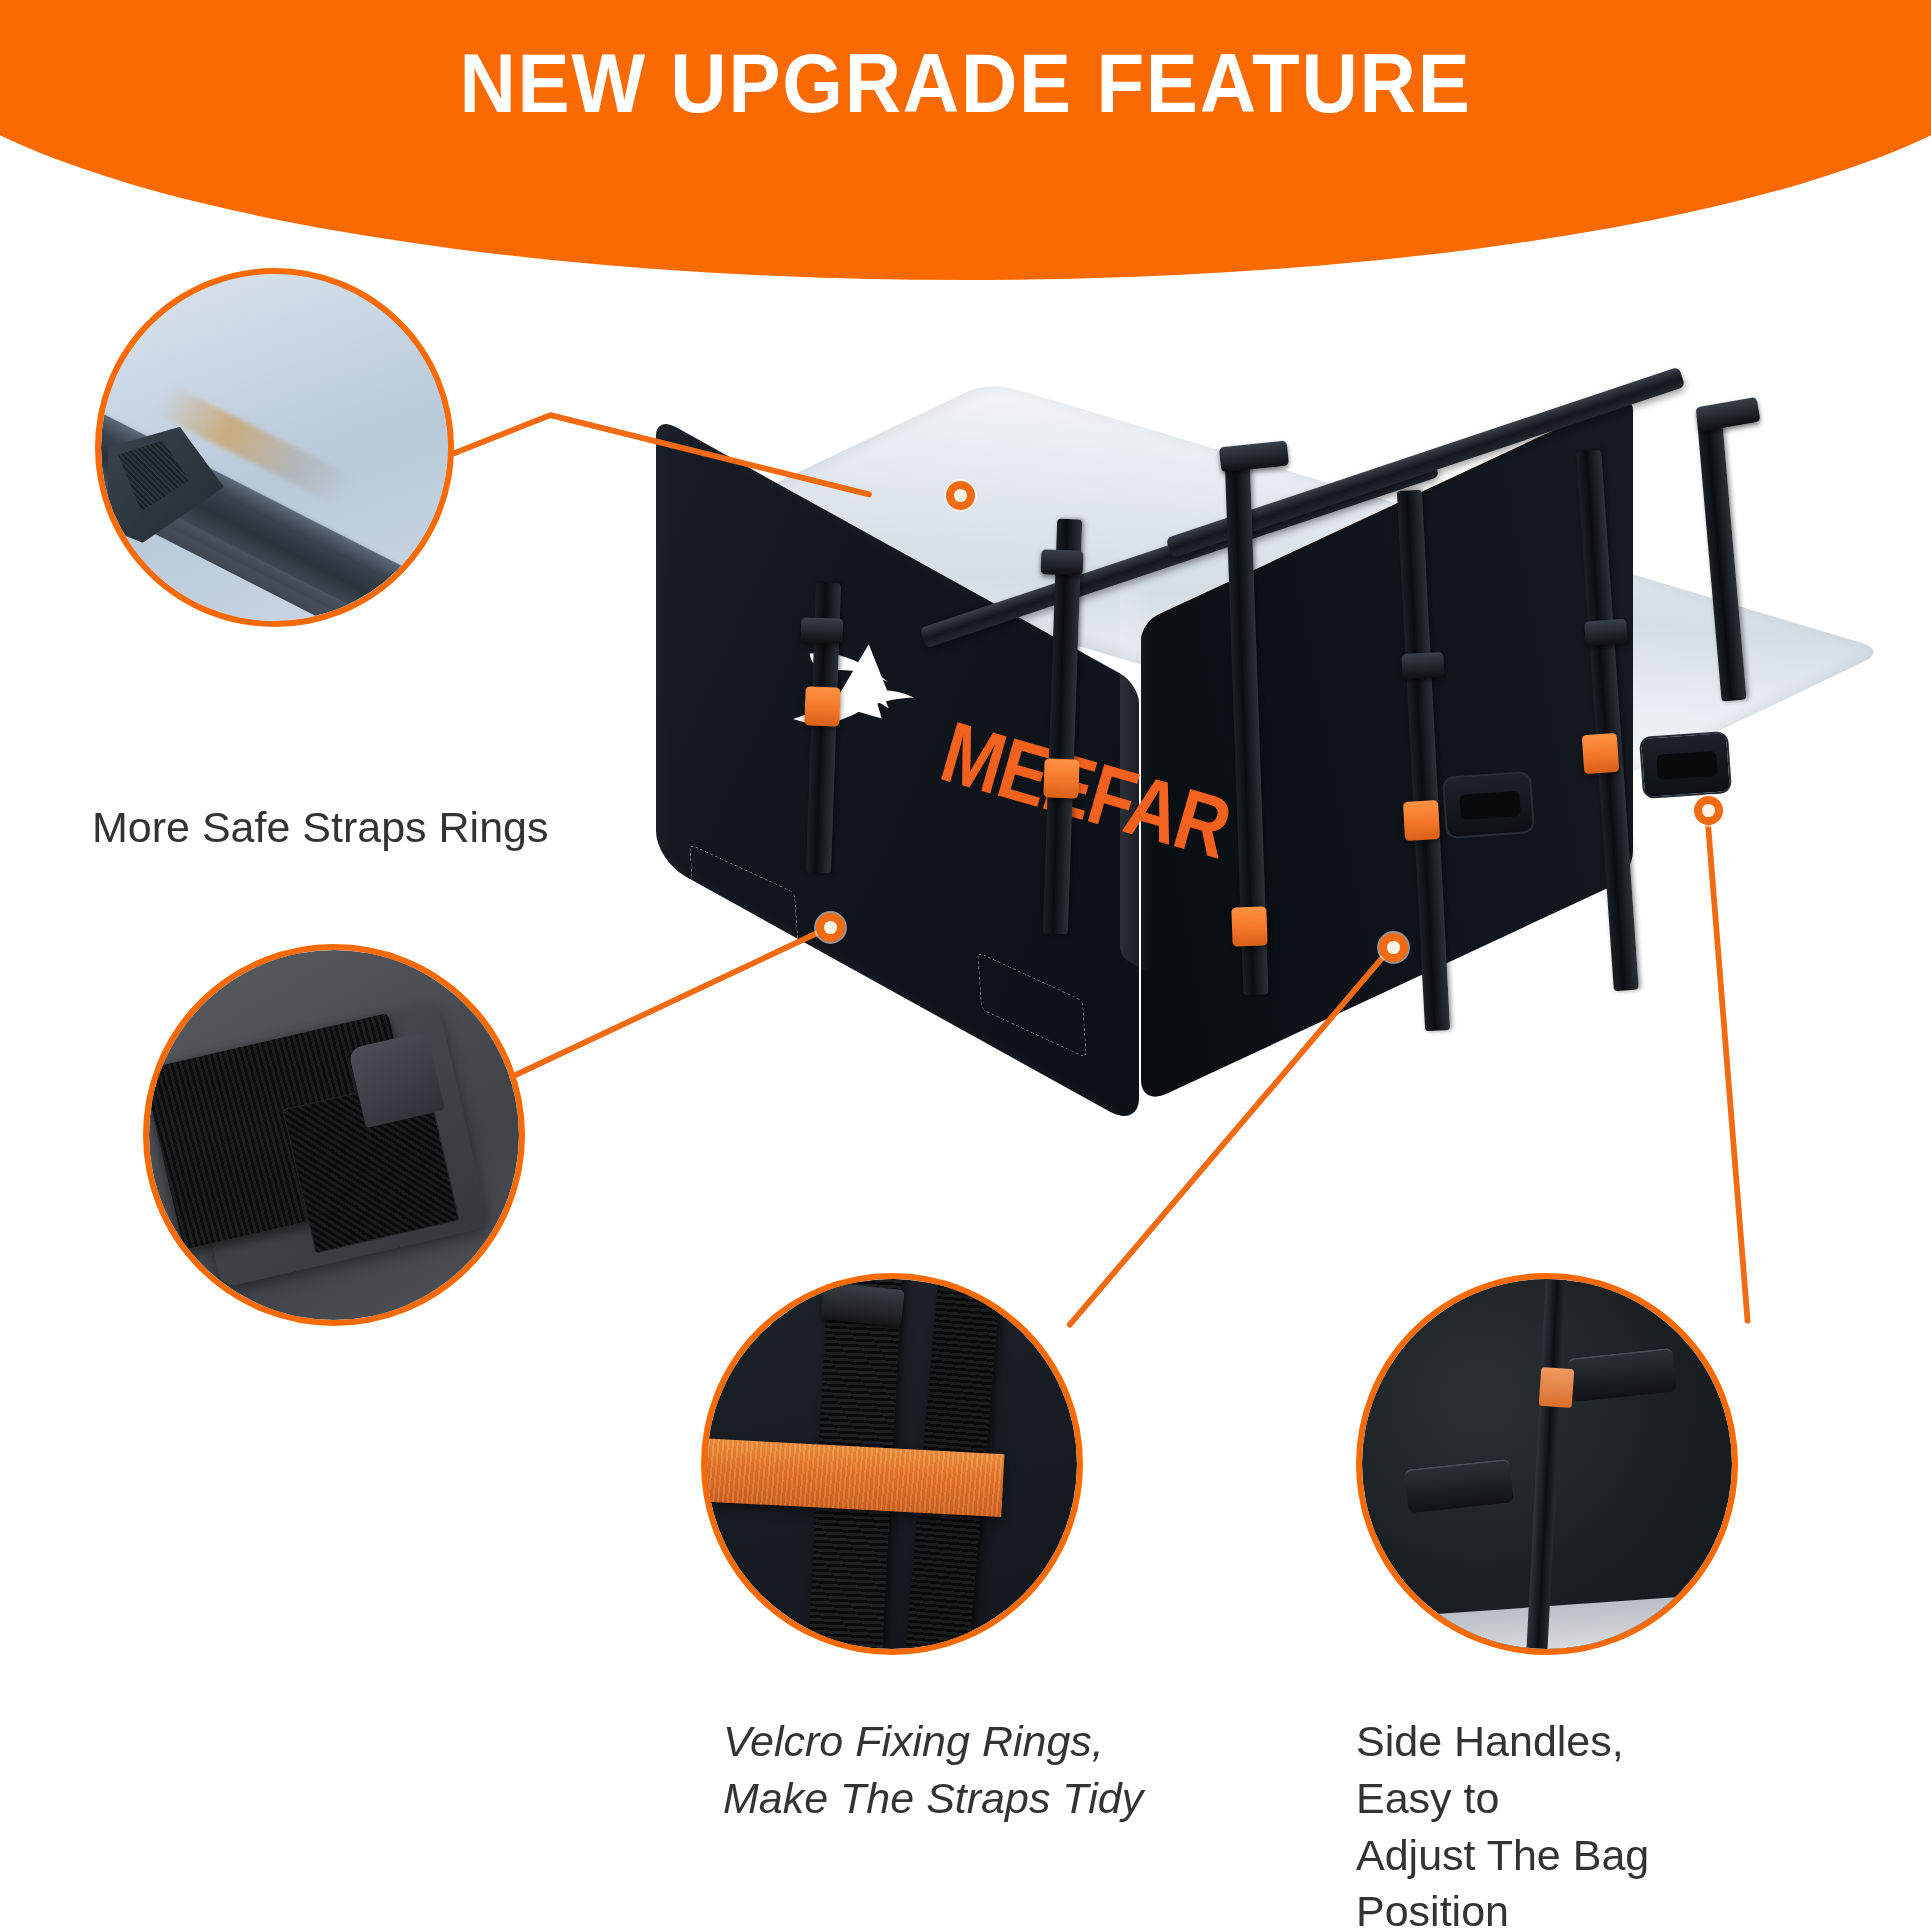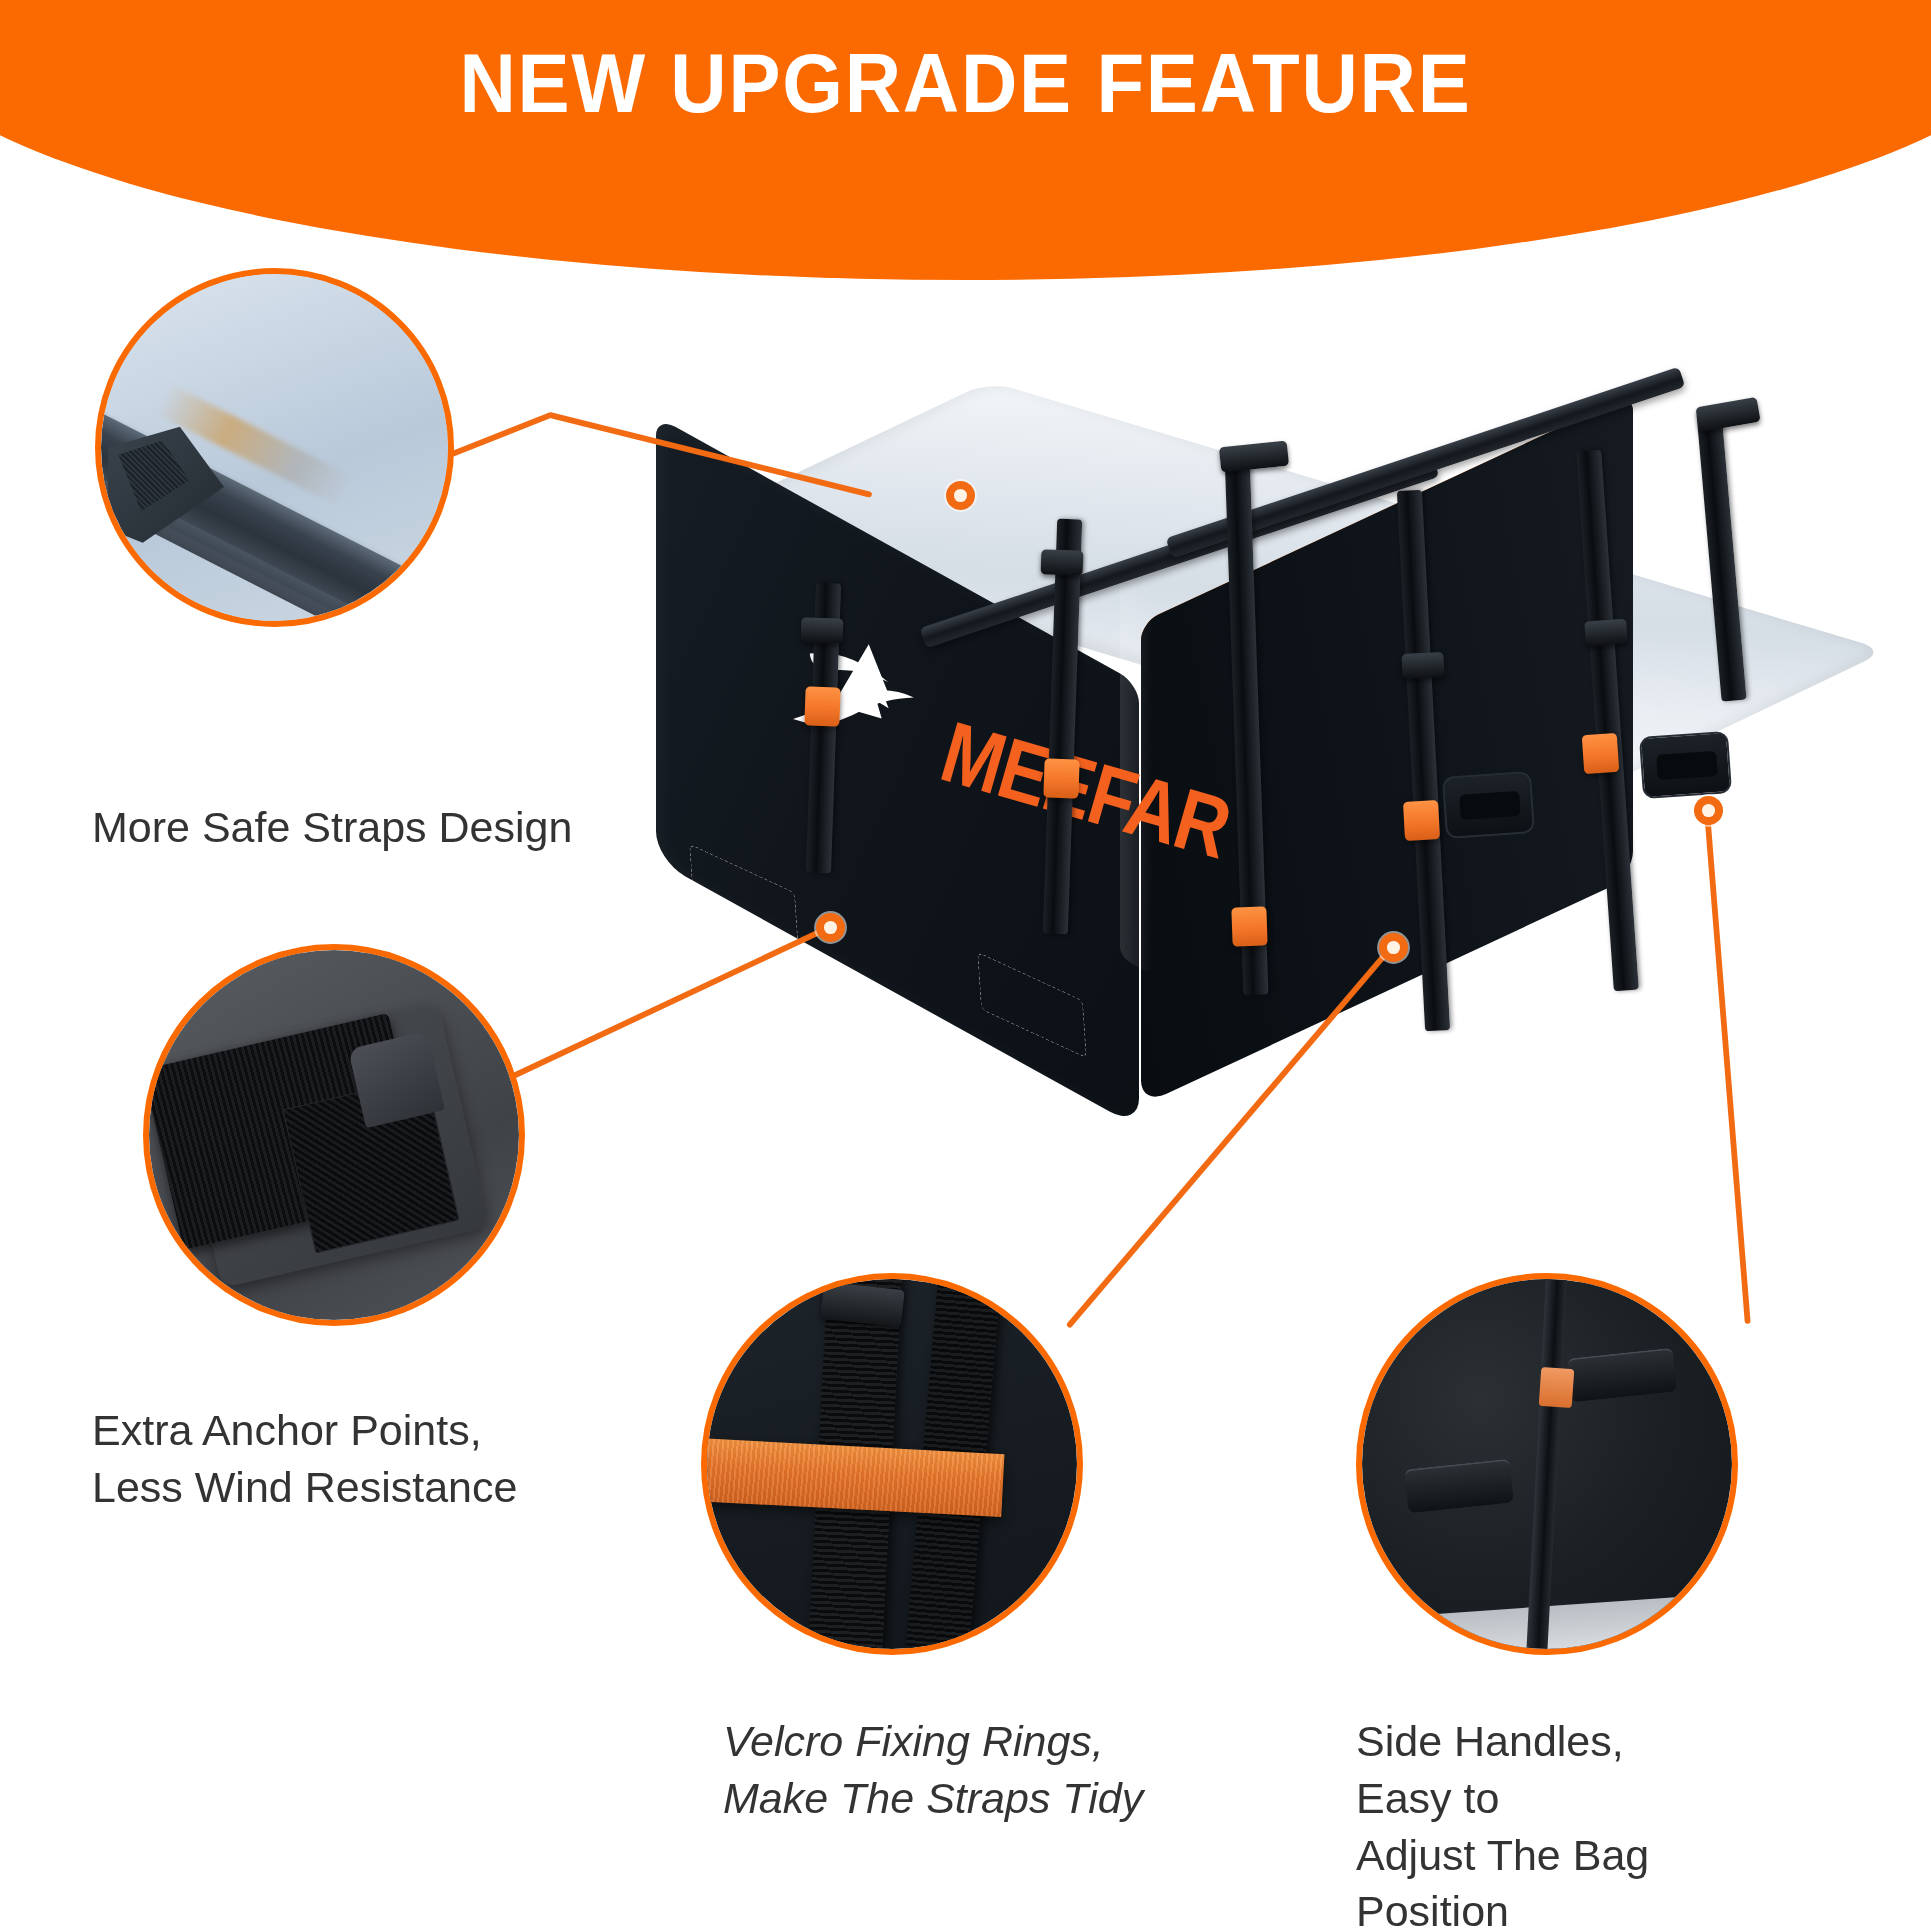--- a/index.html
+++ b/index.html
@@ -366,33 +366,31 @@
   <div class="photo-circle c1">
     <div class="photo-inner">
       <div class="bg"></div>
       <div class="band"></div>
       <div class="band-sheen"></div>
       <div class="band2"></div>
       <div class="corner"></div>
       <div class="corner-mesh"></div>
     </div>
   </div>
-  <div class="caption cap1">More Safe Straps Design</div>
+  <div class="caption cap1">More Safe Straps Rings</div>
 
   <div class="photo-circle c2">
     <div class="photo-inner">
       <div class="bg"></div>
       <div class="patch"></div>
       <div class="webbing"></div>
       <div class="velcro-sq"></div>
       <div class="tab"></div>
     </div>
   </div>
-  <div class="caption cap2">Extra Anchor Points,
-Less Wind Resistance</div>
 
   <div class="photo-circle c3">
     <div class="photo-inner">
       <div class="bg"></div>
       <div class="strapA"></div>
       <div class="strapB"></div>
       <div class="buckle"></div>
       <div class="velcro"></div>
     </div>
   </div>

